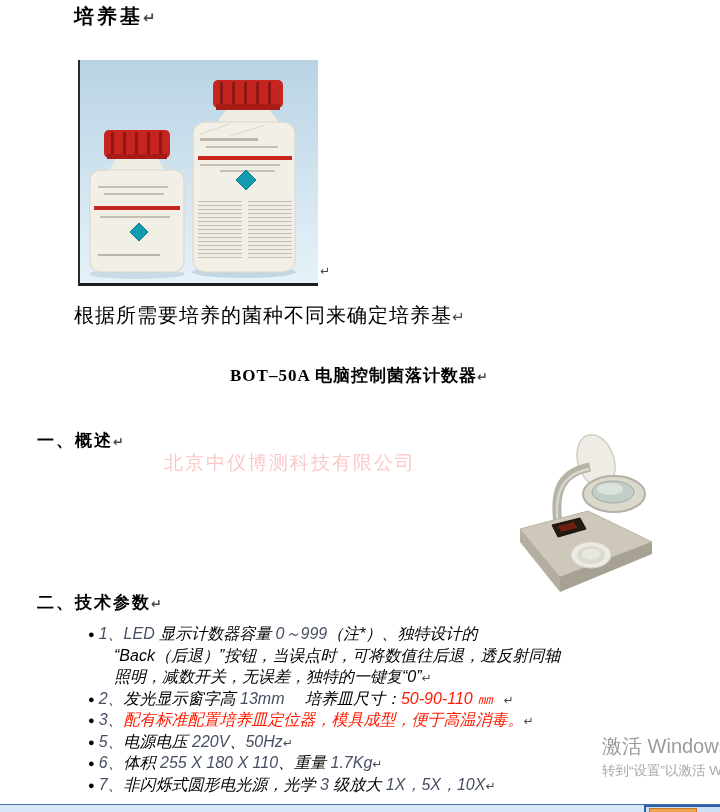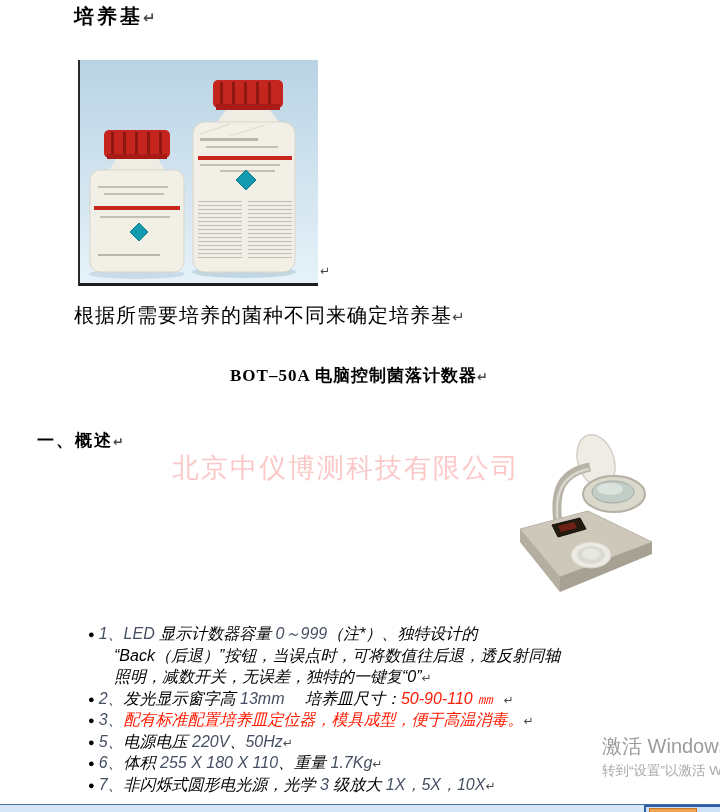--- a/index.html
+++ b/index.html
@@ -13,21 +13,21 @@
   .doc-title{left:230px;top:364px;font-size:17px;font-weight:bold;letter-spacing:1px;}
   .sec-h{font-family:"Liberation Sans","DejaVu Sans",sans-serif;font-size:17px;font-weight:bold;letter-spacing:2px;}
   .sec-h.one{left:37px;top:401px;margin-top:28px;}
   .sec-h.two{left:37px;top:591px;}
   .overview-p{left:57px;top:436px;width:437px;font-size:17.5px;line-height:26px;text-align:justify;
               font-family:"Liberation Sans","DejaVu Sans",sans-serif;}
   .blue{color:#2837c8;font-family:"Liberation Sans","DejaVu Sans",sans-serif;}
   .pilcrow{color:#4a4a4a;font-size:0.75em;font-family:"DejaVu Sans",sans-serif;}
 
   
-  .company-wm{left:172px;top:450px;font-size:27px;letter-spacing:2px;color:rgba(243,92,92,0.34);
+  .company-wm{left:164px;top:450px;font-size:19px;letter-spacing:2px;color:rgba(243,92,92,0.34);
               white-space:nowrap;pointer-events:none;}
   .act-wm1{left:602px;top:733px;font-size:20px;color:#9b9b9b;white-space:nowrap;
            font-family:"Liberation Sans","DejaVu Sans",sans-serif;}
   .act-wm2{left:602px;top:762px;font-size:13.5px;color:#a9a9a9;white-space:nowrap;
            font-family:"Liberation Sans","DejaVu Sans",sans-serif;}
 
   
   .photo1{left:78px;top:60px;width:238px;height:223px;border-left:2px solid #2a2a2a;border-bottom:3px solid #1d1d1d;}
   .photo1 svg,.photo2 svg{display:block;}
   .photo1-mark{left:320px;top:264px;}
@@ -143,20 +143,21 @@
 
       <polygon points="52,100 80,93 86,104 58,112" fill="#241b10" stroke="#15100a"></polygon>
       <polygon points="58,101 74,97 77,103 61,107" fill="#6e2014"></polygon>
 
       <ellipse cx="91" cy="130" rx="20" ry="13" fill="#eceae3" stroke="#d4d1c6"></ellipse>
       <ellipse cx="91" cy="130" rx="14" ry="9" fill="#d9dad4"></ellipse>
       <ellipse cx="91" cy="129" rx="9" ry="5.5" fill="#e8e8e0"></ellipse>
     </svg>
   </div>
 
+  <div class="abs sec-h two"><span>二、技术参数</span><span class="pilcrow">↵</span></div>
 
   <div class="abs bullets">
     <span class="bl">
       <span class="dot">●</span><span class="num">1、</span><span class="num">LED </span><span>显示计数器容量 </span><span class="num">0～999</span><span>（注*）、独特设计的</span>
     </span>
     <span class="bl cont"><span>“Back（后退）”按钮，当误点时，可将数值往后退，透反射同轴</span></span>
     <span class="bl cont"><span>照明，减数开关，无误差，独特的一键复“0”</span><span class="pilcrow">↵</span></span>
 
     <span class="bl">
       <span class="dot">●</span><span class="num">2、</span><span>发光显示窗字高 </span><span class="num">13mm</span><span>　 培养皿尺寸：</span><span class="red">50-90-110 ㎜</span><span> </span><span class="pilcrow" style="margin-left:6px">↵</span>

